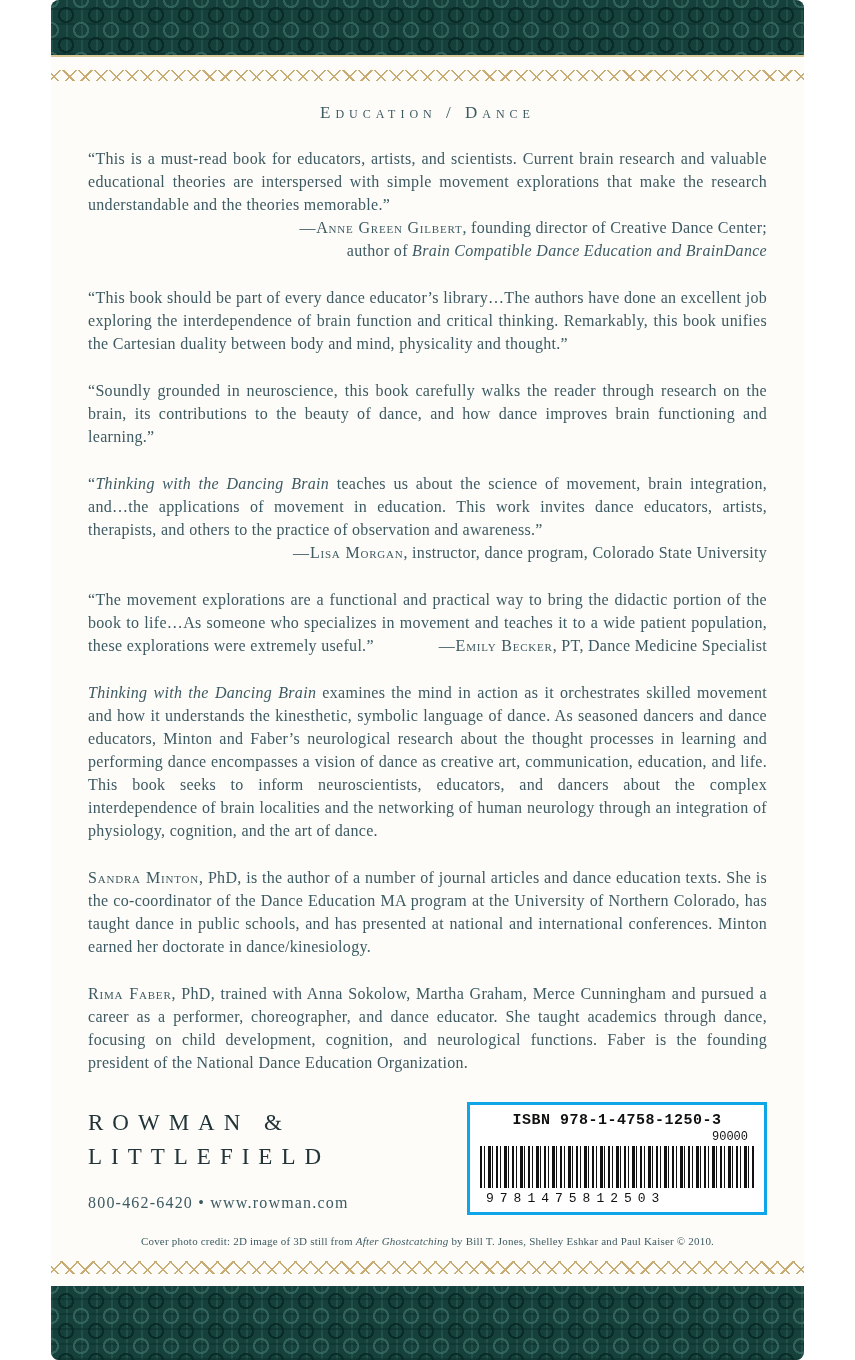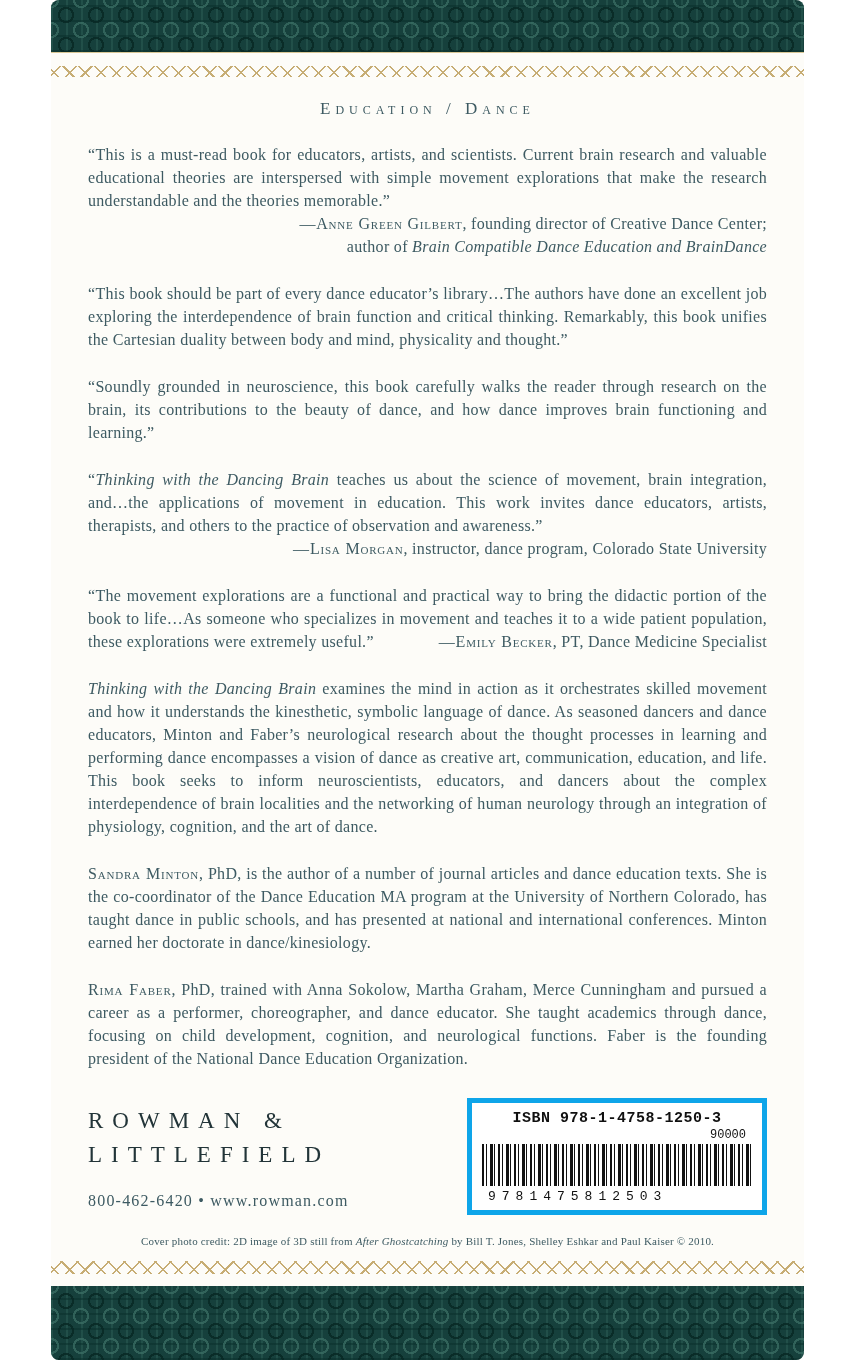--- a/index.html
+++ b/index.html
@@ -96,21 +96,21 @@
   }
   .contact {
     margin-top: 20px;
     font-size: 16px;
     letter-spacing: 1.2px;
     color: #3d5a62;
   }
 
   .barcode-box {
     width: 300px;
-    border: 5px solid #0ea5e9;
+    border: 3px solid #0ea5e9;
     background: #ffffff;
     padding: 7px 10px 6px 10px;
     font-family: "Liberation Mono", monospace;
     color: #101010;
   }
   .barcode-isbn {
     font-weight: bold;
     font-size: 15px;
     letter-spacing: 0.5px;
     text-align: center;

